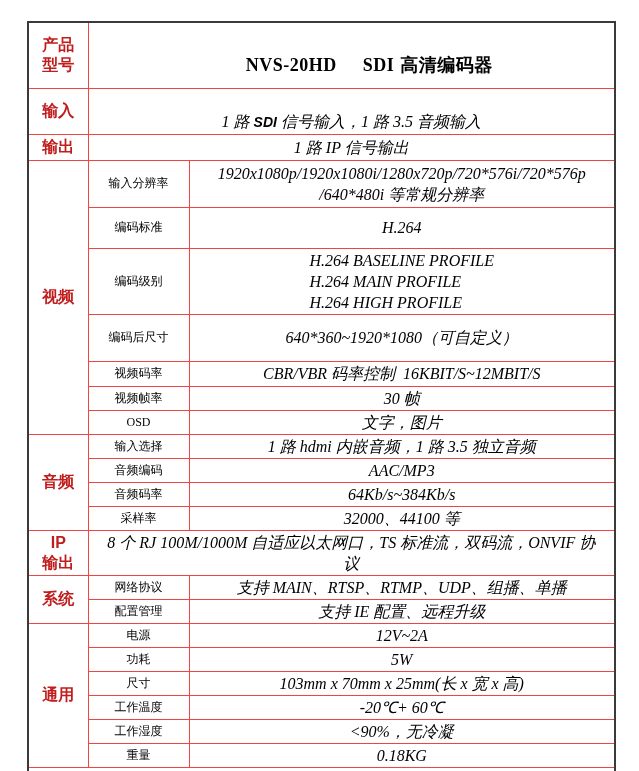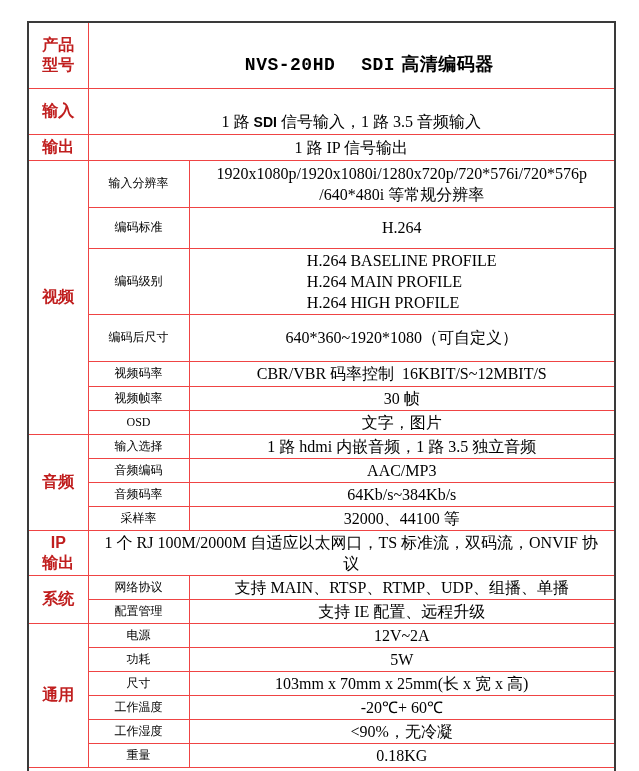--- a/index.html
+++ b/index.html
@@ -43,28 +43,29 @@
     font-size: 16px;
     line-height: 20px;
   }
   td.lbl {
     font-family: "Liberation Serif", serif;
     font-size: 12px;
   }
   td.val {
     font-family: "Liberation Serif", serif;
     font-size: 16px;
+    font-style: italic;
   }
   .block-left {
     display: inline-block;
     text-align: left;
     white-space: pre-line;
   }
   td.title-cell {
-    font-family: Liberation Mono, monospace;
+    font-family: Liberation Serif, serif;
     font-weight: 700;
     font-size: 18px;
     letter-spacing: 0.5px;
     padding-left: 39px;
   }
   .title-signal { margin-left: 26px; }
   .title-name { margin-left: 6px; font-weight: 700; }
   .sans-bold {
     font-family: "Liberation Sans", sans-serif;
     font-weight: 700;
@@ -155,21 +156,21 @@
       <td class="val">64Kb/s~384Kb/s</td>
     </tr>
     <tr style="height:20px;">
       <td class="lbl">采样率</td>
       <td class="val">32000、44100 等</td>
     </tr>
 
     <tr style="height:44px;">
       <td class="sec">IP
 输出</td>
-      <td class="val" colspan="2">1 个 RJ 100M/2000M 自适应以太网口，TS 标准流，双码流，ONVIF 协
+      <td class="val" colspan="2">8 个 RJ 100M/1000M 自适应以太网口，TS 标准流，双码流，ONVIF 协
 议</td>
     </tr>
 
     <tr style="height:22px;">
       <td class="sec" rowspan="2">系统</td>
       <td class="lbl">网络协议</td>
       <td class="val">支持 MAIN、RTSP、RTMP、UDP、组播、单播</td>
     </tr>
     <tr style="height:22px;">
       <td class="lbl">配置管理</td>

